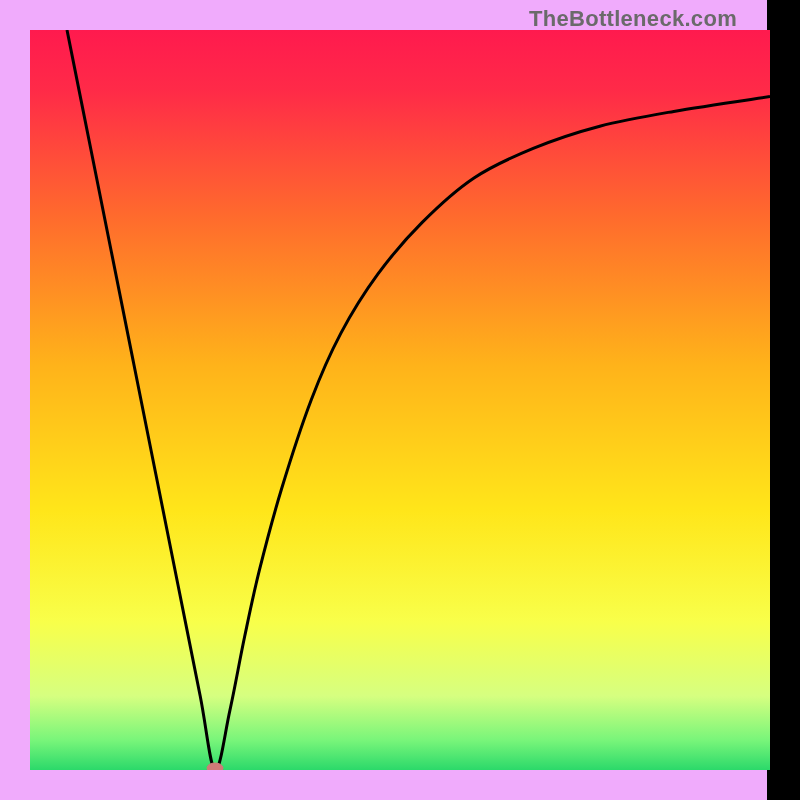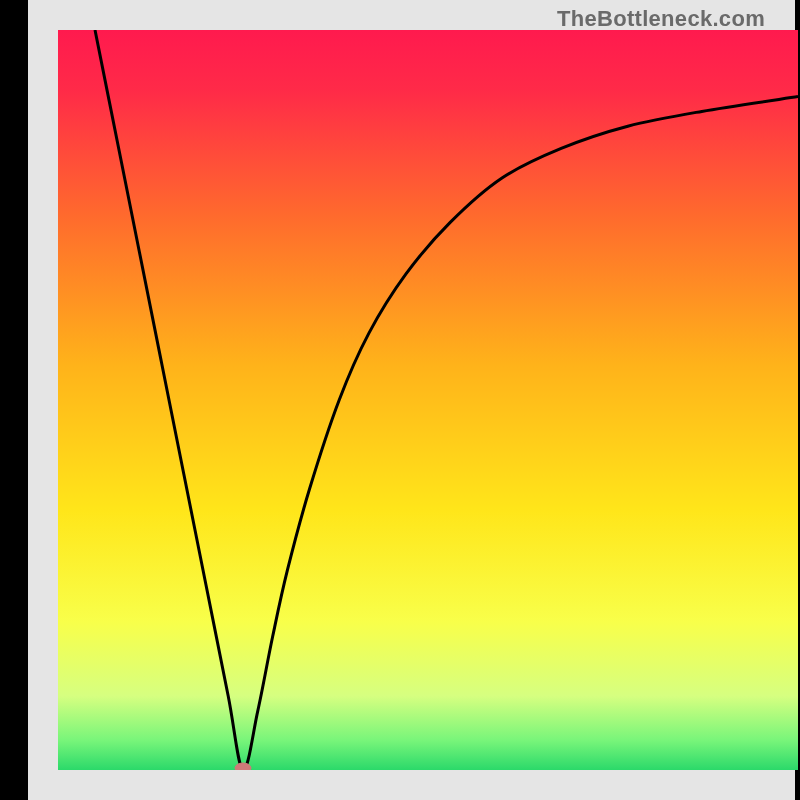--- a/index.html
+++ b/index.html
@@ -8,22 +8,21 @@
     width: 800px;
     height: 800px;
     background: #000;
     font-family: Arial, Helvetica, sans-serif;
     overflow: hidden;
   }
   .frame {
     position: relative;
     width: 767px;
     height: 800px;
-    background: #e5e5e5;
-    margin-left: 28px;
+    background: #f0abfc;
   }
   .plot-area {
     position: absolute;
     left: 30px;
     top: 30px;
     width: 740px;
     height: 740px;
     overflow: hidden;
   }
   .attribution {

